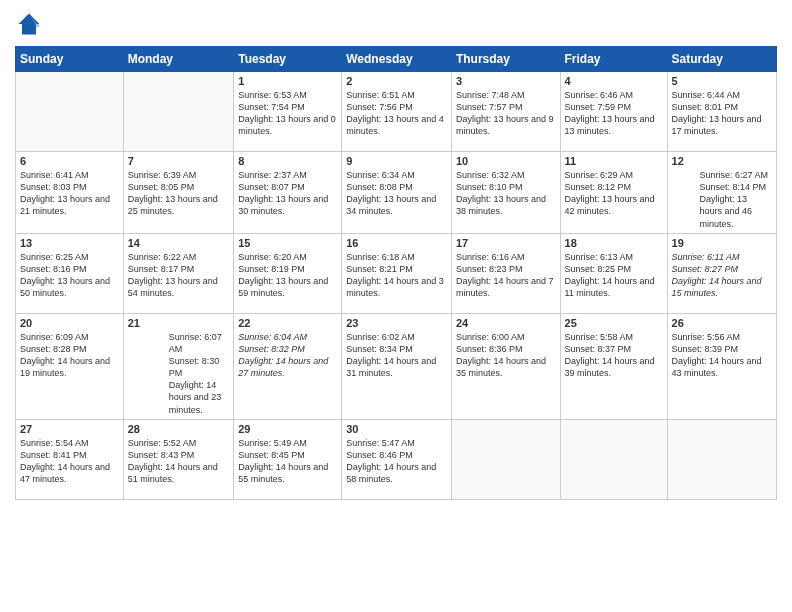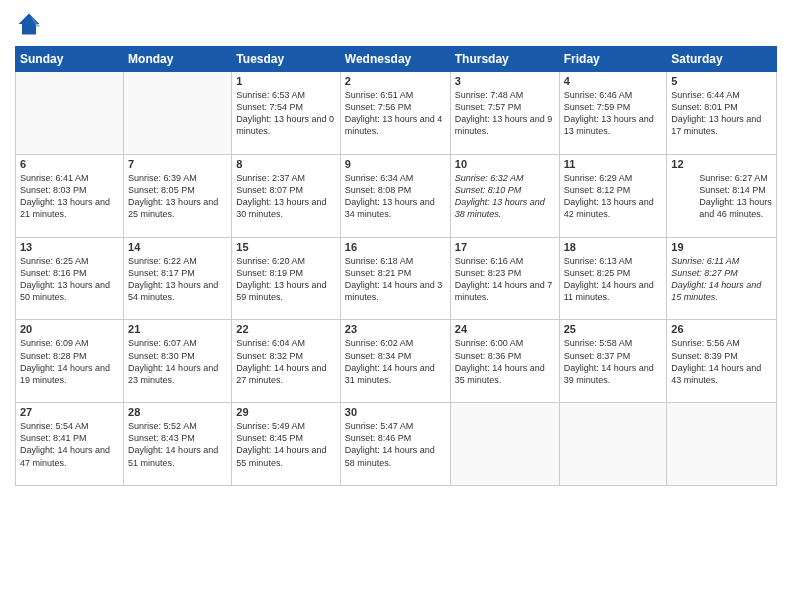--- a/index.html
+++ b/index.html
@@ -179,21 +179,21 @@
 Daylight: 13 hours and 30 minutes.</div>
           </td>
           <td>
             <span class="day-num">9</span>
             <div class="day-info" style="white-space: pre-line;">Sunrise: 6:34 AM
 Sunset: 8:08 PM
 Daylight: 13 hours and 34 minutes.</div>
           </td>
           <td>
             <span class="day-num">10</span>
-            <div class="day-info" style="white-space: pre-line; font-style: italic;">Sunrise: 6:32 AM
+            <div class="day-info" style="white-space: pre-line;">Sunrise: 6:32 AM
 Sunset: 8:10 PM
 Daylight: 13 hours and 38 minutes.</div>
           </td>
           <td>
             <span class="day-num">11</span>
             <div class="day-info" style="white-space: pre-line;">Sunrise: 6:29 AM
 Sunset: 8:12 PM
 Daylight: 13 hours and 42 minutes.</div>
           </td>
           <td>
@@ -249,27 +249,27 @@
         </tr>
         <tr>
           <td>
             <span class="day-num">20</span>
             <div class="day-info" style="white-space: pre-line;">Sunrise: 6:09 AM
 Sunset: 8:28 PM
 Daylight: 14 hours and 19 minutes.</div>
           </td>
           <td>
             <span class="day-num">21</span>
-            <div class="day-info" style="white-space: pre-line;">Sunrise: 6:07 AM
+            <div class="day-info" style="white-space: pre-line; margin-left: 41px;">Sunrise: 6:07 AM
 Sunset: 8:30 PM
 Daylight: 14 hours and 23 minutes.</div>
           </td>
           <td>
             <span class="day-num">22</span>
-            <div class="day-info" style="white-space: pre-line;">Sunrise: 6:04 AM
+            <div class="day-info" style="white-space: pre-line; font-style: italic;">Sunrise: 6:04 AM
 Sunset: 8:32 PM
 Daylight: 14 hours and 27 minutes.</div>
           </td>
           <td>
             <span class="day-num">23</span>
             <div class="day-info" style="white-space: pre-line;">Sunrise: 6:02 AM
 Sunset: 8:34 PM
 Daylight: 14 hours and 31 minutes.</div>
           </td>
           <td>

